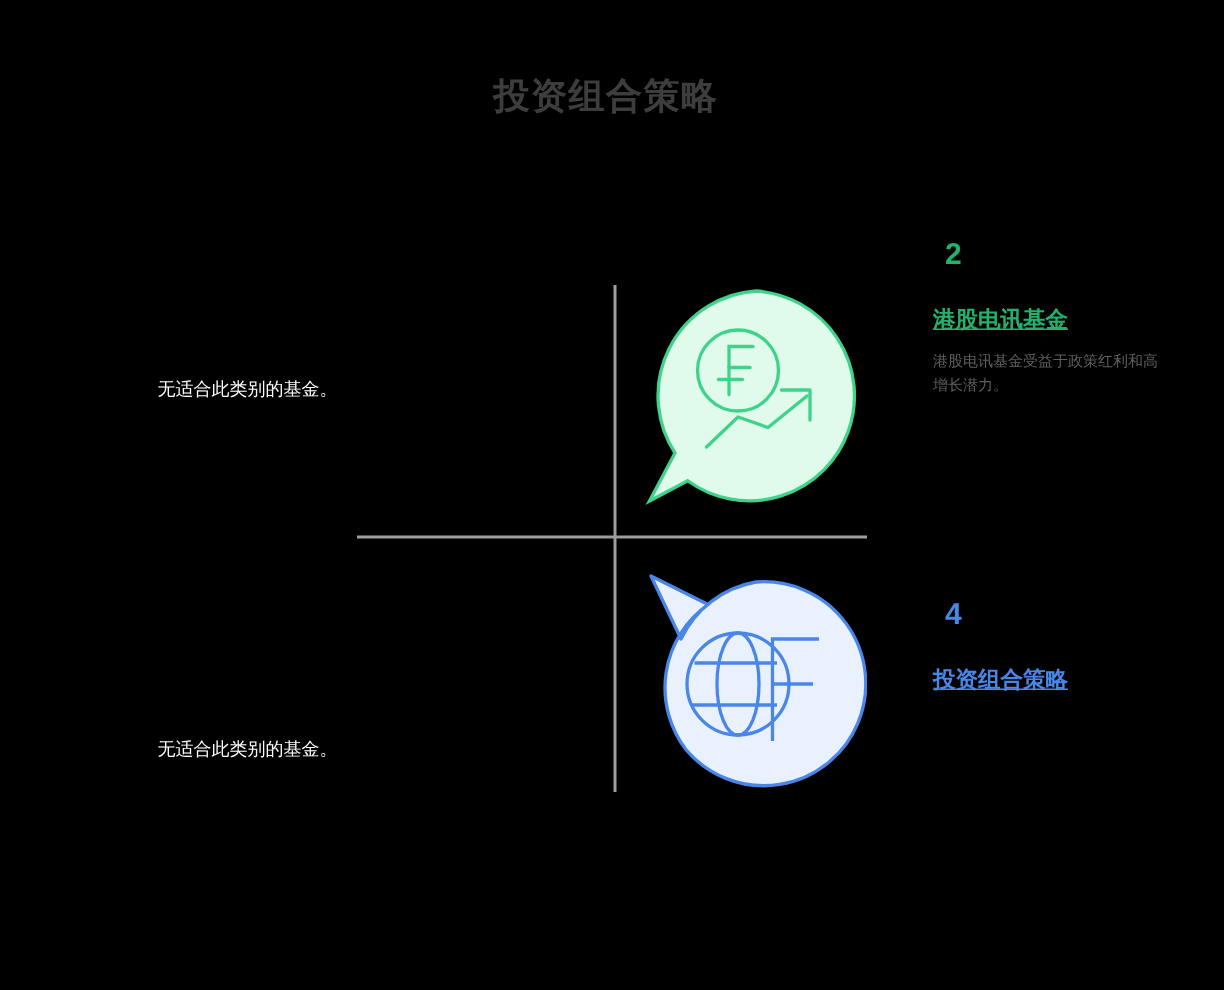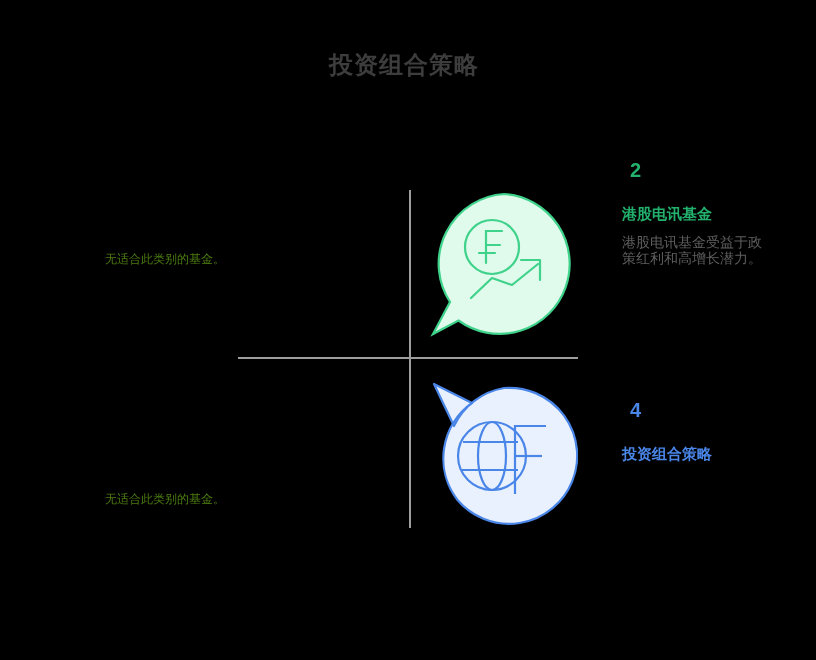--- a/index.html
+++ b/index.html
@@ -46,21 +46,21 @@
     background: #9e9e9e;
   }
 
   
   .empty-label {
     position: absolute;
     width: 170px;
     text-align: right;
     font-size: 12px;
     line-height: 19px;
-    color: #4d7c0f;
+    color: #ffffff;
   }
   .empty-label.q1 { left: 55px; top: 250px; }
   .empty-label.q3 { left: 55px; top: 490px; }
 
   
   .bubble {
     position: absolute;
     width: 148px;
     height: 148px;
   }
@@ -82,23 +82,24 @@
     font-size: 20px;
     font-weight: bold;
     line-height: 24px;
     margin: 0 0 22px 8px;
   }
   .block-title {
     font-size: 15px;
     font-weight: bold;
     line-height: 20px;
     margin: 0 0 10px 0;
+    text-decoration: underline;
   }
   .block-desc {
-    font-size: 14px;
+    font-size: 10px;
     line-height: 16px;
     color: #5f5f5f;
     margin: 0;
   }
 
   .c-green { color: #23b26d; }
   .c-blue  { color: #4a86e8; }
 </style>
 </head>
 <body>

